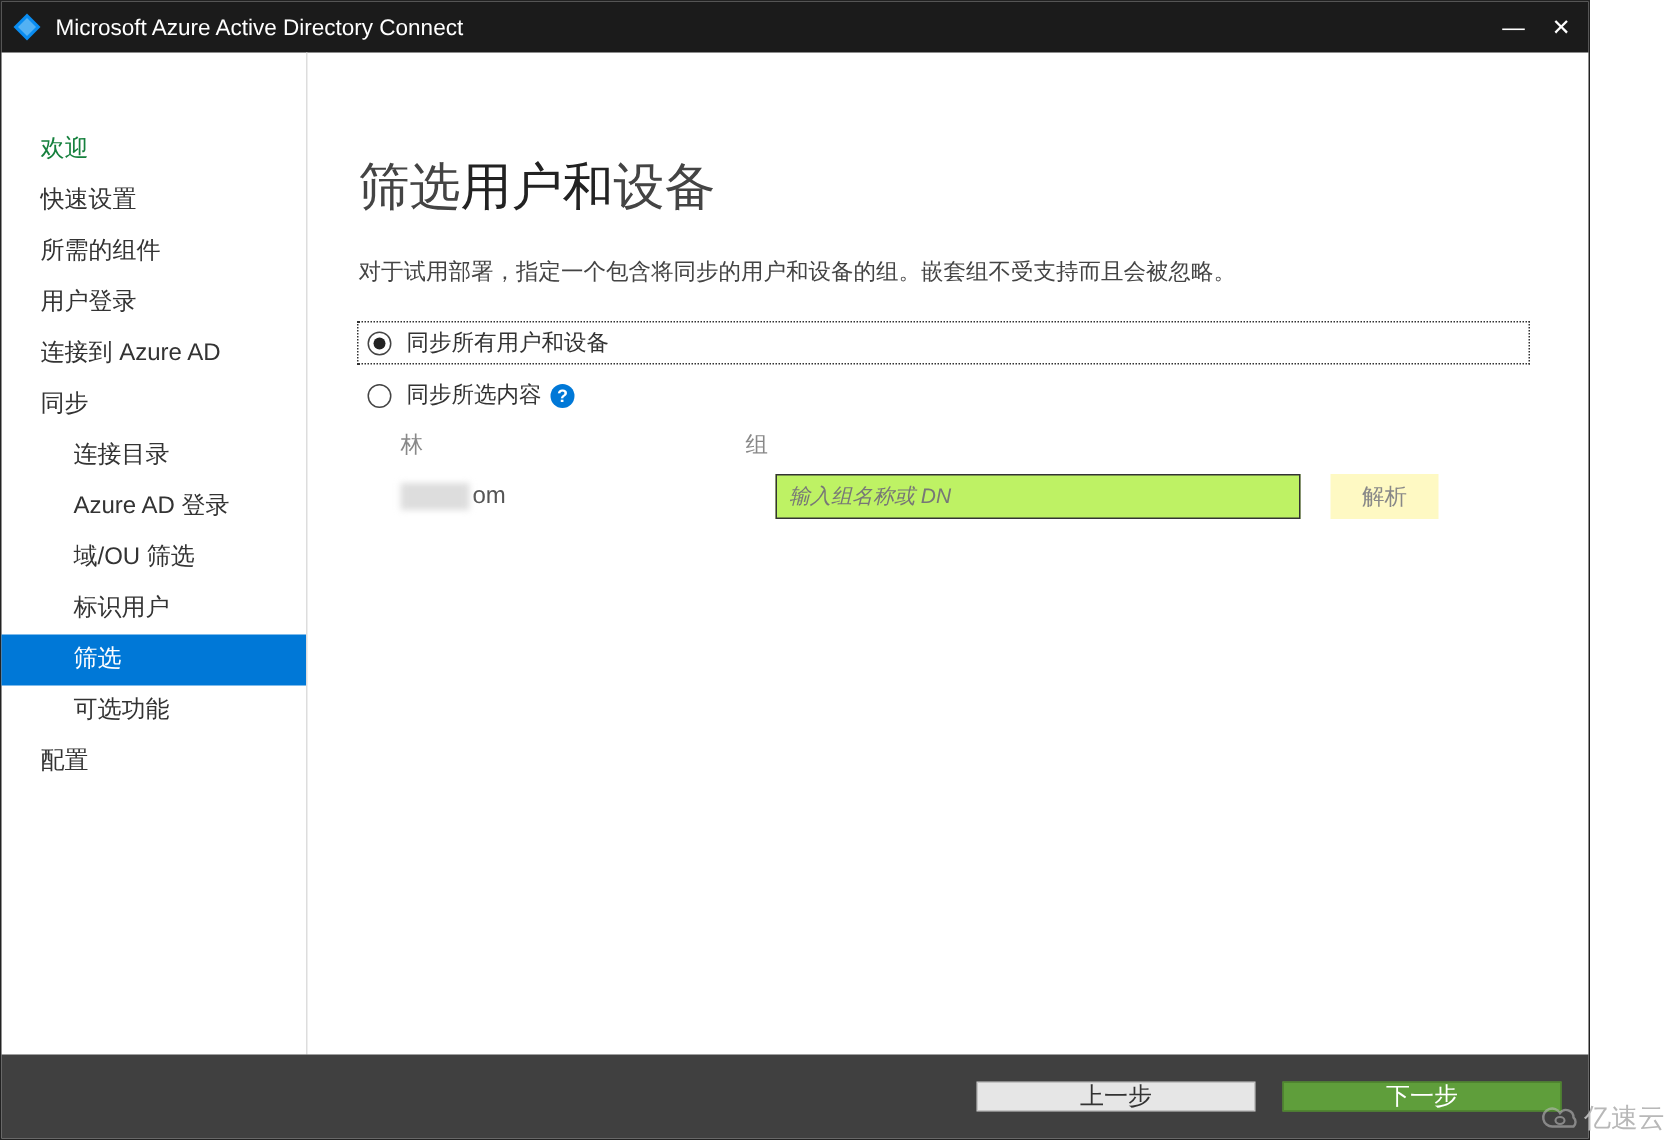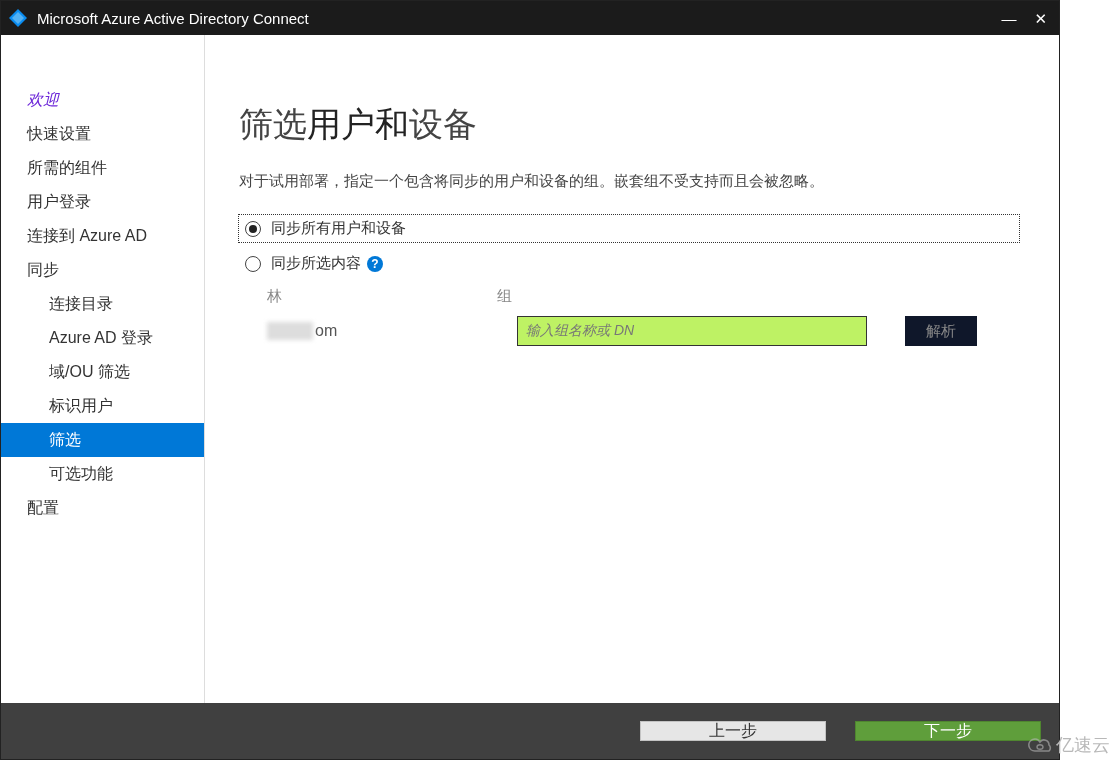--- a/index.html
+++ b/index.html
@@ -68,22 +68,21 @@
   }
   .sidebar .item {
     padding: 6px 10px 6px 26px;
     line-height: 22px;
     cursor: default;
   }
   .sidebar .item.sub {
     padding-left: 48px;
   }
   .sidebar .item.muted {
-    color: #6d28d9;
-    font-style: italic;
+    color: #15803d;
   }
   .sidebar .item.active {
     background: #0078d7;
     color: #fff;
   }
   .main {
     flex: 1 1 auto;
     padding: 67px 40px 20px 34px;
     box-sizing: border-box;
     color: #333;
@@ -188,24 +187,23 @@
     box-sizing: border-box;
     padding: 0 8px;
     font-size: 14px;
     font-style: italic;
     color: #777;
     background: #bef264;
     display: flex;
     align-items: center;
   }
   .resolve-btn {
-    margin-left: 18px;
     width: 72px;
     height: 30px;
-    background: #0f172a;
+    background: #fef9c3;
     color: #888;
     font-size: 15px;
     display: flex;
     align-items: center;
     justify-content: center;
     border: none;
   }
   .footer {
     height: 56px;
     background: #404040;
@@ -228,21 +226,20 @@
     box-sizing: border-box;
   }
   .footer .btn.prev {
     background: #e6e6e6;
     color: #333;
   }
   .footer .btn.next {
     background: #5f9e3b;
     color: #fff;
     border: 1px solid #4f862f;
-    margin-left: 11px;
   }
   .watermark {
     position: absolute;
     right: 2px;
     bottom: 6px;
     display: flex;
     align-items: center;
     font-size: 18px;
     color: #b8b8b8;
     gap: 0;

